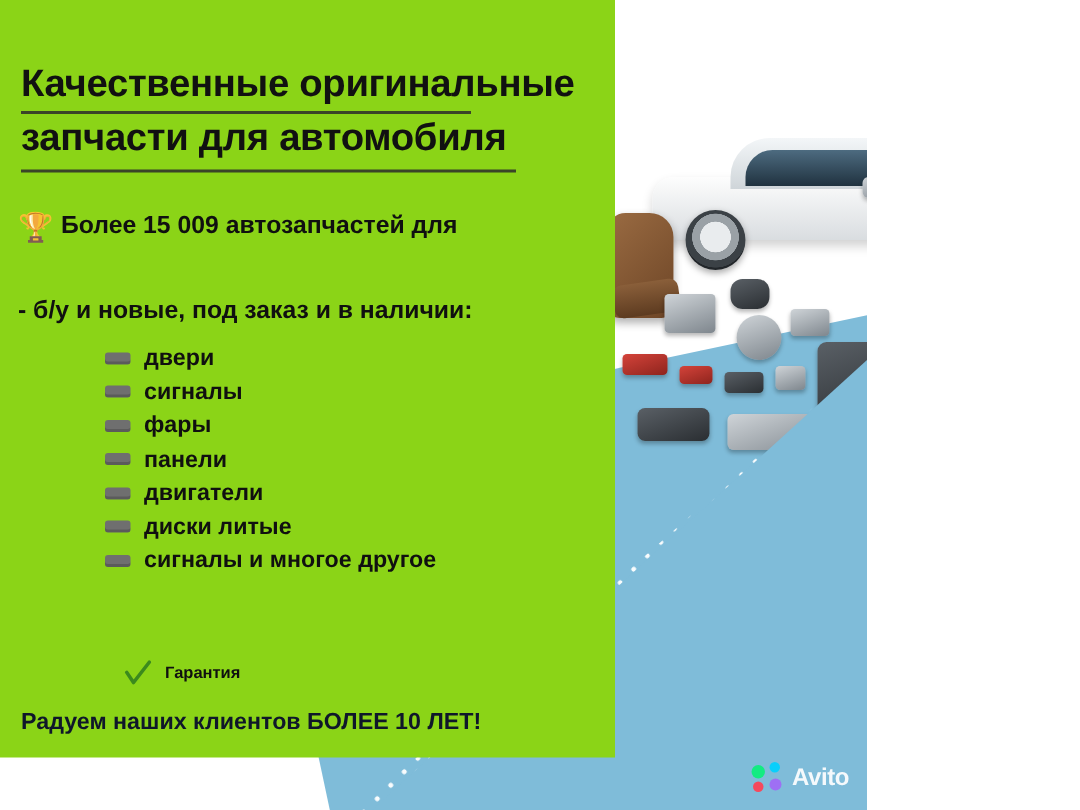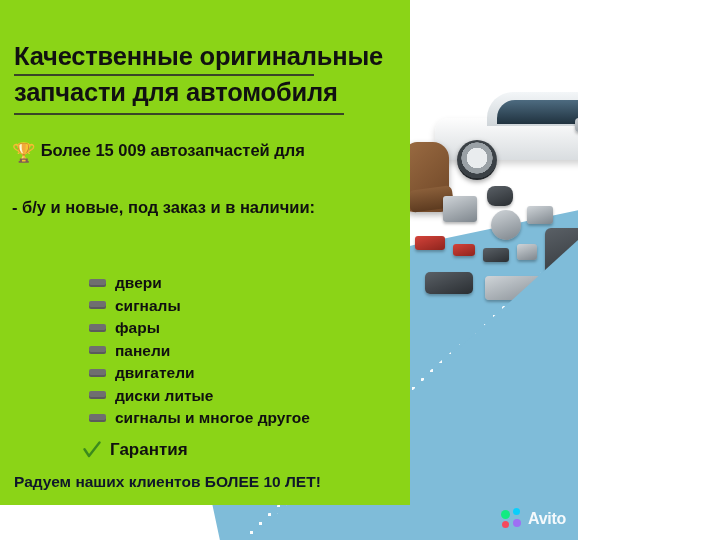--- a/index.html
+++ b/index.html
@@ -115,24 +115,23 @@
     display: inline-block;
     vertical-align: -3px;
     margin-right: 5px;
     font-size: 19px;
     filter: grayscale(.15);
   }
 
   
   .list {
     position: absolute;
-    left: 89px;
+    left: 70px;
     top: 228px;
     width: 320px;
-    margin-top: 44px;
   }
   .list-item {
     display: flex;
     align-items: center;
     height: 21.5px;
     margin-bottom: 1px;
   }
   .dash {
     width: 17px;
     height: 8px;
@@ -160,21 +159,21 @@
   }
   .check {
     width: 18px;
     height: 18px;
     margin-right: 9px;
     flex: 0 0 auto;
   }
   .guarantee-label {
     color: #101010;
     font-weight: bold;
-    font-size: 17px;
+    font-size: 11px;
     white-space: nowrap;
   }
 
   
   .footer-line {
     position: absolute;
     left: 14px;
     top: 473px;
     color: #0f172a;
     font-weight: bold;

